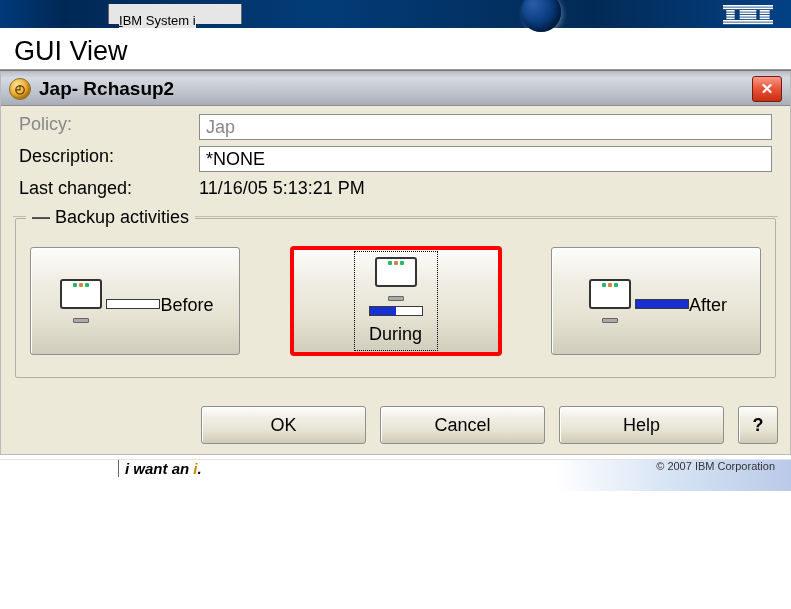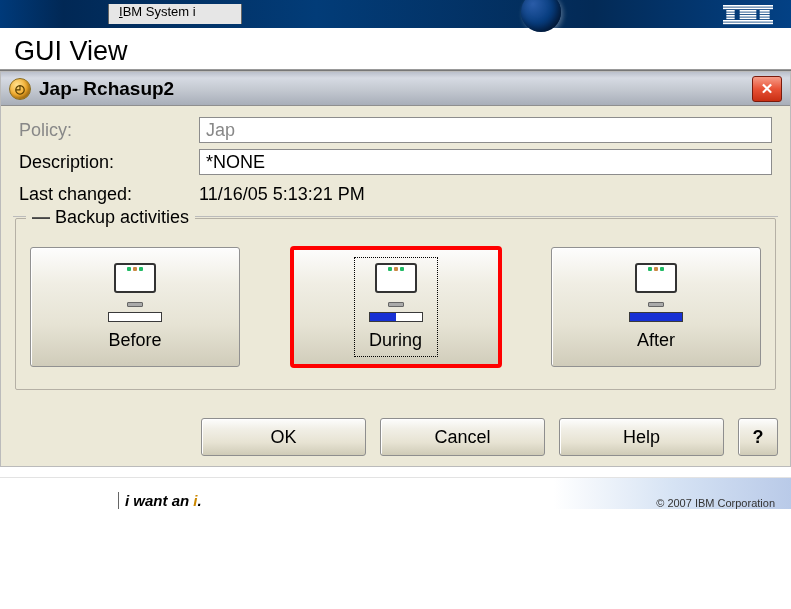--- a/index.html
+++ b/index.html
@@ -1,21 +1,21 @@
 <!DOCTYPE html>
 <html><head>
   <meta charset="utf-8">
   <style>
     * { box-sizing: border-box; margin: 0; padding: 0; }
     body { font-family: Arial, Helvetica, sans-serif; font-size: 14px; background: #fff; width: 791px; }
     
     
     .top-bar { height: 28px; background: linear-gradient(90deg, #003a7a 0%, #012855 8%, #023c78 40%, #032a56 75%, #034185 100%); position: relative; display: flex; align-items: center; }
     .top-bar-inner { position: absolute; left: 108px; top: 0; height: 28px; display: flex; align-items: center; }
-    .top-label-container { background: #e6e6e6; height: 20px; padding: 0 45px 0 10px; border-left: 1px solid #666; border-right: 1px solid #666; display: flex; align-items: flex-start; }
+    .top-label-container { background: #e6e6e6; height: 20px; padding: 12px 45px 0 10px; border-left: 1px solid #666; border-right: 1px solid #666; display: flex; align-items: center; }
     .top-label { font-size: 13px; background: #e6e6e6; }
     .underline-letter { text-decoration: underline; }
     .top-circle { position: absolute; top: -8px; right: 230px; width: 40px; height: 40px; border-radius: 50%; background: radial-gradient(circle at 30% 30%, #2a5ca8 0%, #073d7f 50%, #021f4d 100%); box-shadow: inset -3px -3px 8px rgba(0,0,0,0.5), 2px 2px 5px rgba(255,255,255,0.3); }
     .ibm-logo { position: absolute; right: 18px; top: 4px; width: 50px; height: 22px; color: #fff; display: flex; align-items: center; }
     .ibm-svg { fill: #fff; }
 
     
     .page-title-row { padding: 8px 14px 2px 14px; border-bottom: 1px solid #999; }
     .page-title { font-size: 27px; font-weight: normal; }
 
@@ -24,56 +24,56 @@
     .dialog { width: 791px; background: #ece9d8; border: 1px solid #bbb; }
 
     .title-bar { height: 34px; background: linear-gradient(180deg, #babfcb 0%, #d6dae3 18%, #c3c8d0 55%, #a8aeb9 100%); border-bottom: 1px solid #8f8f8f; display: flex; align-items: center; padding: 0 8px; }
     .title-icon { width: 22px; height: 22px; border-radius: 50%; background: radial-gradient(circle at 35% 30%, #ffe190, #f0a828 55%, #b8760a 100%); border: 1px solid #8a6d20; box-shadow: inset -2px -2px 3px rgba(0,0,0,0.25); display: flex; align-items: center; justify-content: center; font-size: 12px; color: #5a3f00; font-weight: bold; }
     .title-text { margin-left: 8px; font-size: 19px; font-weight: bold; color: #000; display: flex; align-items: center; }
     .title-text .seg1, .title-text .seg3 { }
     .highlight-box { border: 3px solid #ff0000; padding: 0px 5px; margin: 0 2px; }
     .close-btn { margin-left: auto; width: 30px; height: 26px; background: linear-gradient(180deg, #f69c88, #e85236 50%, #c82f14 100%); border: 1px solid #7a1a0c; border-radius: 3px; display: flex; align-items: center; justify-content: center; color: #fff; font-weight: bold; font-size: 15px; }
 
     .form-area { padding: 8px 18px 4px 18px; position: relative; }
-    .form-row { display: flex; align-items: center; min-height: 32px; }
+    .form-row { display: flex; min-height: 32px; }
     .form-label { width: 180px; font-size: 18px; color: #000; }
     .gray-text { color: #888; }
     .text-input { flex: 1; height: 26px; background: #fff; border: 1px solid #8c8c8c; font-size: 18px; padding: 1px 6px; }
     .disabled-input { background: #fff; color: #888; }
     .plain-value { font-size: 18px; }
     .form-area::after { content: ""; position: absolute; bottom: -3px; left: 12px; right: 12px; height: 1px; background: #bbb; }
 
     
     .group { margin: 4px 14px 24px 14px; border: 1px solid #b5b0a5; border-radius: 2px; position: relative; padding: 28px 14px 22px 14px; }
     .group-legend-wrap { position: absolute; top: -12px; left: 10px; background: #ece9d8; padding: 0 6px; }
     .group-legend { font-size: 18px; }
     .group-legend::before { content: "— "; color: #444; font-weight: bold; }
     .activity-row { display: flex; justify-content: space-between; gap: 30px; }
-    .activity-btn { width: 210px; height: 120px; border: 1px solid #919191; border-radius: 3px; background: linear-gradient(180deg, #fdfdfd 0%, #f0eee4 30%, #e6e3d4 65%, #d0ccba 100%); display: flex; flex-direction: column; align-items: center; justify-content: center; box-shadow: inset 1px 1px 0 #fff; }
+    .activity-btn { width: 210px; height: 108px; border: 1px solid #919191; border-radius: 3px; background: linear-gradient(180deg, #fdfdfd 0%, #f0eee4 30%, #e6e3d4 65%, #d0ccba 100%); display: flex; flex-direction: row; align-items: center; justify-content: center; box-shadow: inset 1px 1px 0 #fff; }
     .activity-btn.highlighted { outline: 4px solid #ff0000; outline-offset: -3px; }
     .focus-ring { border: 1px dotted #000; padding: 5px 14px 5px 14px; display: flex; flex-direction: column; align-items: center; }
     .activity-icon { width: 50px; height: 44px; position: relative; }
     .monitor { width: 42px; height: 30px; background: #fff; border: 2px solid #333; border-radius: 3px; position: absolute; top: 0; left: 4px; display: flex; align-items: flex-start; justify-content: center; padding-top: 2px; gap: 2px; }
     .monitor span { width: 4px; height: 4px; background: #2b6; border-radius: 1px; }
     .monitor span.mid { background: #c84; }
     .stand { position: absolute; bottom: 0; left: 0; right: 0; display: flex; flex-direction: column; align-items: center; }
     .stand-bar { width: 16px; height: 5px; background: #aaa; border: 1px solid #666; border-radius: 1px; }
     .progress-bar { width: 54px; height: 10px; border: 1px solid #3a3a3a; margin-top: 5px; display: flex; background: #fff; }
     .progress-fill { height: 100%; background: #1730d4; }
     .progress-fill.w50 { width: 50%; }
     .progress-fill.w100 { width: 100%; }
     .activity-label { margin-top: 8px; font-size: 18px; }
 
     
     .btn-row { padding: 4px 12px 10px 12px; display: flex; justify-content: flex-end; gap: 14px; }
     .push-btn { height: 38px; border: 1px solid #8e8e8e; border-radius: 3px; background: linear-gradient(180deg, #fdfdfd 0%, #f1efe6 28%, #e7e3d3 65%, #cfcbb7 100%); font-size: 18px; padding: 0 34px; display: flex; align-items: center; justify-content: center; box-shadow: inset 1px 1px 0 #fff; min-width: 165px; }
     .push-btn.narrow { min-width: 40px; padding: 0 10px; font-weight: bold; }
 
     
-    .footer-bar { height: 32px; background: linear-gradient(90deg, #fff 0%, #fff 70%, #d6e3f4 85%, #b9cae8 100%); display: flex; align-items: flex-end; position: relative; margin-top: 10px; border-top: 1px solid #e3e3e3; }
+    .footer-bar { height: 32px; background: linear-gradient(90deg, #fff 0%, #fff 70%, #d6e3f4 85%, #b9cae8 100%); display: flex; align-items: flex-start; position: relative; margin-top: 4px; border-top: 1px solid #e3e3e3; }
     .footer-left { margin-left: 118px; font-size: 15px; font-weight: bold; font-style: italic; color: #000; border-left: 1px solid #666; padding-left: 6px; }
     .footer-left .i-dot { color: #cc8800; font-style: italic; }
     .footer-right { position: absolute; right: 16px; font-size: 11px; color: #333; }
   </style>
 </head>
 <body>
 
 <div class="top-bar">
   <div class="top-bar-inner">
     <div class="top-label-container">

